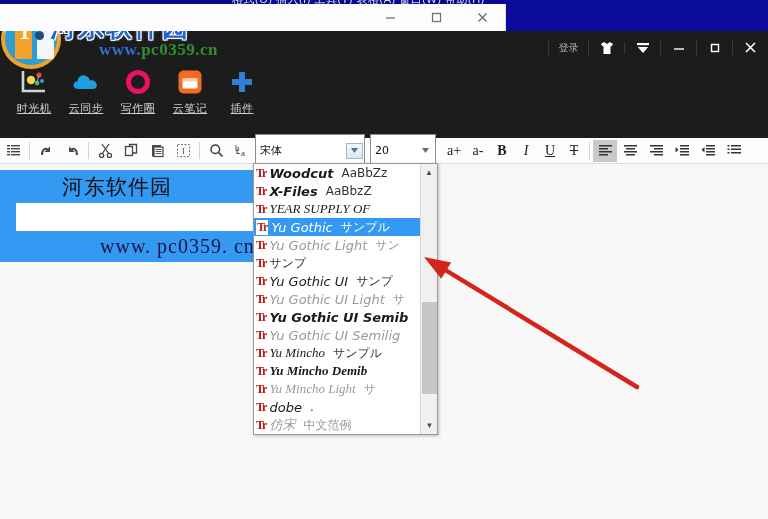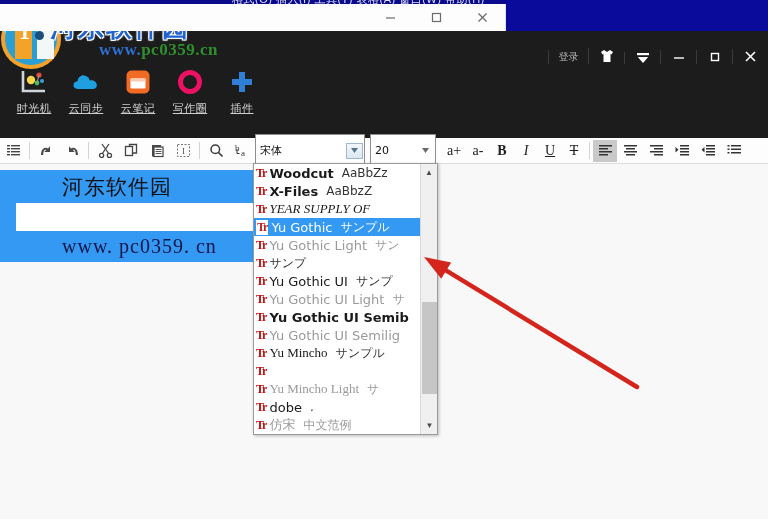--- a/index.html
+++ b/index.html
@@ -32,21 +32,21 @@
     color:#6b6b6b; font-size:14px; line-height:1;
   }
   .tb-btn svg { display:block; }
 
   
   .appheader {
     position:absolute; left:0; top:31px; width:768px; height:107px;
     background:#1c1c1c; overflow:hidden;
   }
   .hdr-right {
-    position:absolute; right:0; top:0; height:33px; display:flex; align-items:flex-end;
+    position:absolute; right:0; top:0; height:33px; display:flex; align-items:center;
   }
   .hdr-right > div {
     width:36px; display:flex; align-items:center; justify-content:center;
     border-left:1px solid #3a3a3a; color:#e9e9e9;
   }
   .hdr-right > div.login { width:40px; font-size:10px; color:#b9b9b9; letter-spacing:0; }
 
   
   .wm-badge {
     position:absolute; left:1px; top:-22px; width:60px; height:60px; border-radius:50%;
@@ -113,42 +113,42 @@
            font-size:14px; color:#202020; font-family:"Liberation Serif","DejaVu Serif",serif; }
   .tbtxt.sup { position:relative; }
   .tbtxt.on { background:#c9c9c9; }
 
   
   .doc { position:absolute; left:0; top:164px; width:768px; height:355px; background:#f8f8f8; }
   .page { position:absolute; left:0; top:0; width:256px; }
   .selrow { background:#3399f3; display:flex; }
   .line1 { height:33px; align-items:center; }
   .line2 { height:28px; }
-  .line3 { height:31px; align-items:center; }
+  .line3 { height:31px; align-items:center;padding-left:38px; }
   .gap { height:6px; }
   .l-txt { font-size:21px; color:#111; font-family:"DejaVu Sans","Liberation Sans",sans-serif; letter-spacing:1px; }
   .l-url { font-size:20px; color:#15154a; font-family:"Liberation Serif","DejaVu Serif",serif; letter-spacing:1px; }
   .whiteline { background:#fff; height:28px; }
 
   
   .dropdown {
     position:absolute; left:253px; top:163px; width:185px; height:272px;
     background:#fff; border:1px solid #9a9a9a; box-shadow:1px 1px 3px rgba(0,0,0,.25);
     overflow:hidden;
   }
   .dd-list { position:absolute; left:0; top:0; width:167px; height:270px; overflow:hidden; }
   .dd-item {
     height:18px; display:flex; align-items:center; padding-left:2px; white-space:nowrap; overflow:hidden;
   }
   .dd-item.sel { background:#3399f3; }
   .tt { color:#bb1111; font-weight:bold; font-size:12px; font-family:"Liberation Serif","DejaVu Serif",serif;
         margin-right:3px; letter-spacing:-1px; flex:none;text-align:right; }
   .dd-item.sel .tt { color:#c02020; background:#fff; padding:0 1px; }
   .nm { font-size:13px; color:#1a1a1a; margin-right:8px; flex:none;
-        font-family:"DejaVu Sans","Liberation Sans",sans-serif; }
+        font-family:"DejaVu Sans","Liberation Sans",sans-serif;font-style:italic; }
   .sm { font-size:12px; color:#333; flex:none; font-family:"DejaVu Sans",sans-serif; }
   .dd-item.sel .nm, .dd-item.sel .sm { color:#fff; }
   .dd-item.gray .nm, .dd-item.gray .sm { color:#9a9a9a; }
   .dd-item.bold .nm { font-weight:bold; }
   .dd-item.ital .nm { font-style:italic; }
   .dd-item.serif .nm { font-family:"Liberation Serif","DejaVu Serif",serif; }
 
   .dd-scroll {
     position:absolute; right:0; top:0; width:17px; height:270px; background:#f0f0f0; border-left:1px solid #d8d8d8;
   }
@@ -248,36 +248,36 @@
         <div class="ico">
           <svg width="30" height="22" viewBox="0 0 30 22">
             <path d="M8 18 C3.5 18 2 15.5 2.6 13.2 C3.2 10.9 5.6 10.2 6.6 10.4 C6.8 6.6 10 4 13.4 4.4 C16.6 4.8 18.4 7.2 18.8 9.4 C22.4 8.8 25.6 11 25.8 14 C26 17 23.6 18 21.6 18 Z" fill="#1f9ee0"></path>
           </svg>
         </div>
         <div class="lbl">云同步</div>
       </div>
 
       <div class="launch">
         <div class="ico">
+          <svg width="28" height="28" viewBox="0 0 28 28">
+            <circle cx="14" cy="14" r="9.5" fill="none" stroke="#ed1164" stroke-width="5"></circle>
+          </svg>
+        </div>
+        <div class="lbl">写作圈</div>
+      </div>
+
+      <div class="launch">
+        <div class="ico">
           <svg width="26" height="26" viewBox="0 0 26 26">
             <rect x="1.5" y="1.5" width="23" height="23" rx="5" fill="#f26b24"></rect>
             <rect x="5.5" y="9.5" width="15" height="10" rx="1" fill="#fff"></rect>
             <rect x="5.5" y="9.5" width="15" height="3" fill="#f9cbb2"></rect>
           </svg>
         </div>
         <div class="lbl">云笔记</div>
-      </div>
-
-      <div class="launch">
-        <div class="ico">
-          <svg width="28" height="28" viewBox="0 0 28 28">
-            <circle cx="14" cy="14" r="9.5" fill="none" stroke="#ed1164" stroke-width="5"></circle>
-          </svg>
-        </div>
-        <div class="lbl">写作圈</div>
       </div>
 
       <div class="launch">
         <div class="ico">
           <svg width="26" height="26" viewBox="0 0 26 26">
             <rect x="10" y="3" width="6" height="20" fill="#2f7fd4"></rect>
             <rect x="3" y="10" width="20" height="6" fill="#2f7fd4"></rect>
           </svg>
         </div>
         <div class="lbl">插件</div>
@@ -530,20 +530,21 @@
           <span class="tt">Tr</span>
           <span class="nm">Yu Gothic UI Semilig</span>
         </div>
         <div class="dd-item serif">
           <span class="tt">Tr</span>
           <span class="nm">Yu Mincho</span>
           <span class="sm">サンプル</span>
         </div>
         <div class="dd-item bold serif">
           <span class="tt">Tr</span>
+          <span class="nm">Yu Mincho Demib</span>
         </div>
         <div class="dd-item gray serif">
           <span class="tt">Tr</span>
           <span class="nm">Yu Mincho Light</span>
           <span class="sm">サ</span>
         </div>
         <div class="dd-item">
           <span class="tt">Tr</span>
           <span class="nm">dobe</span>
           <span class="sm">.</span>

